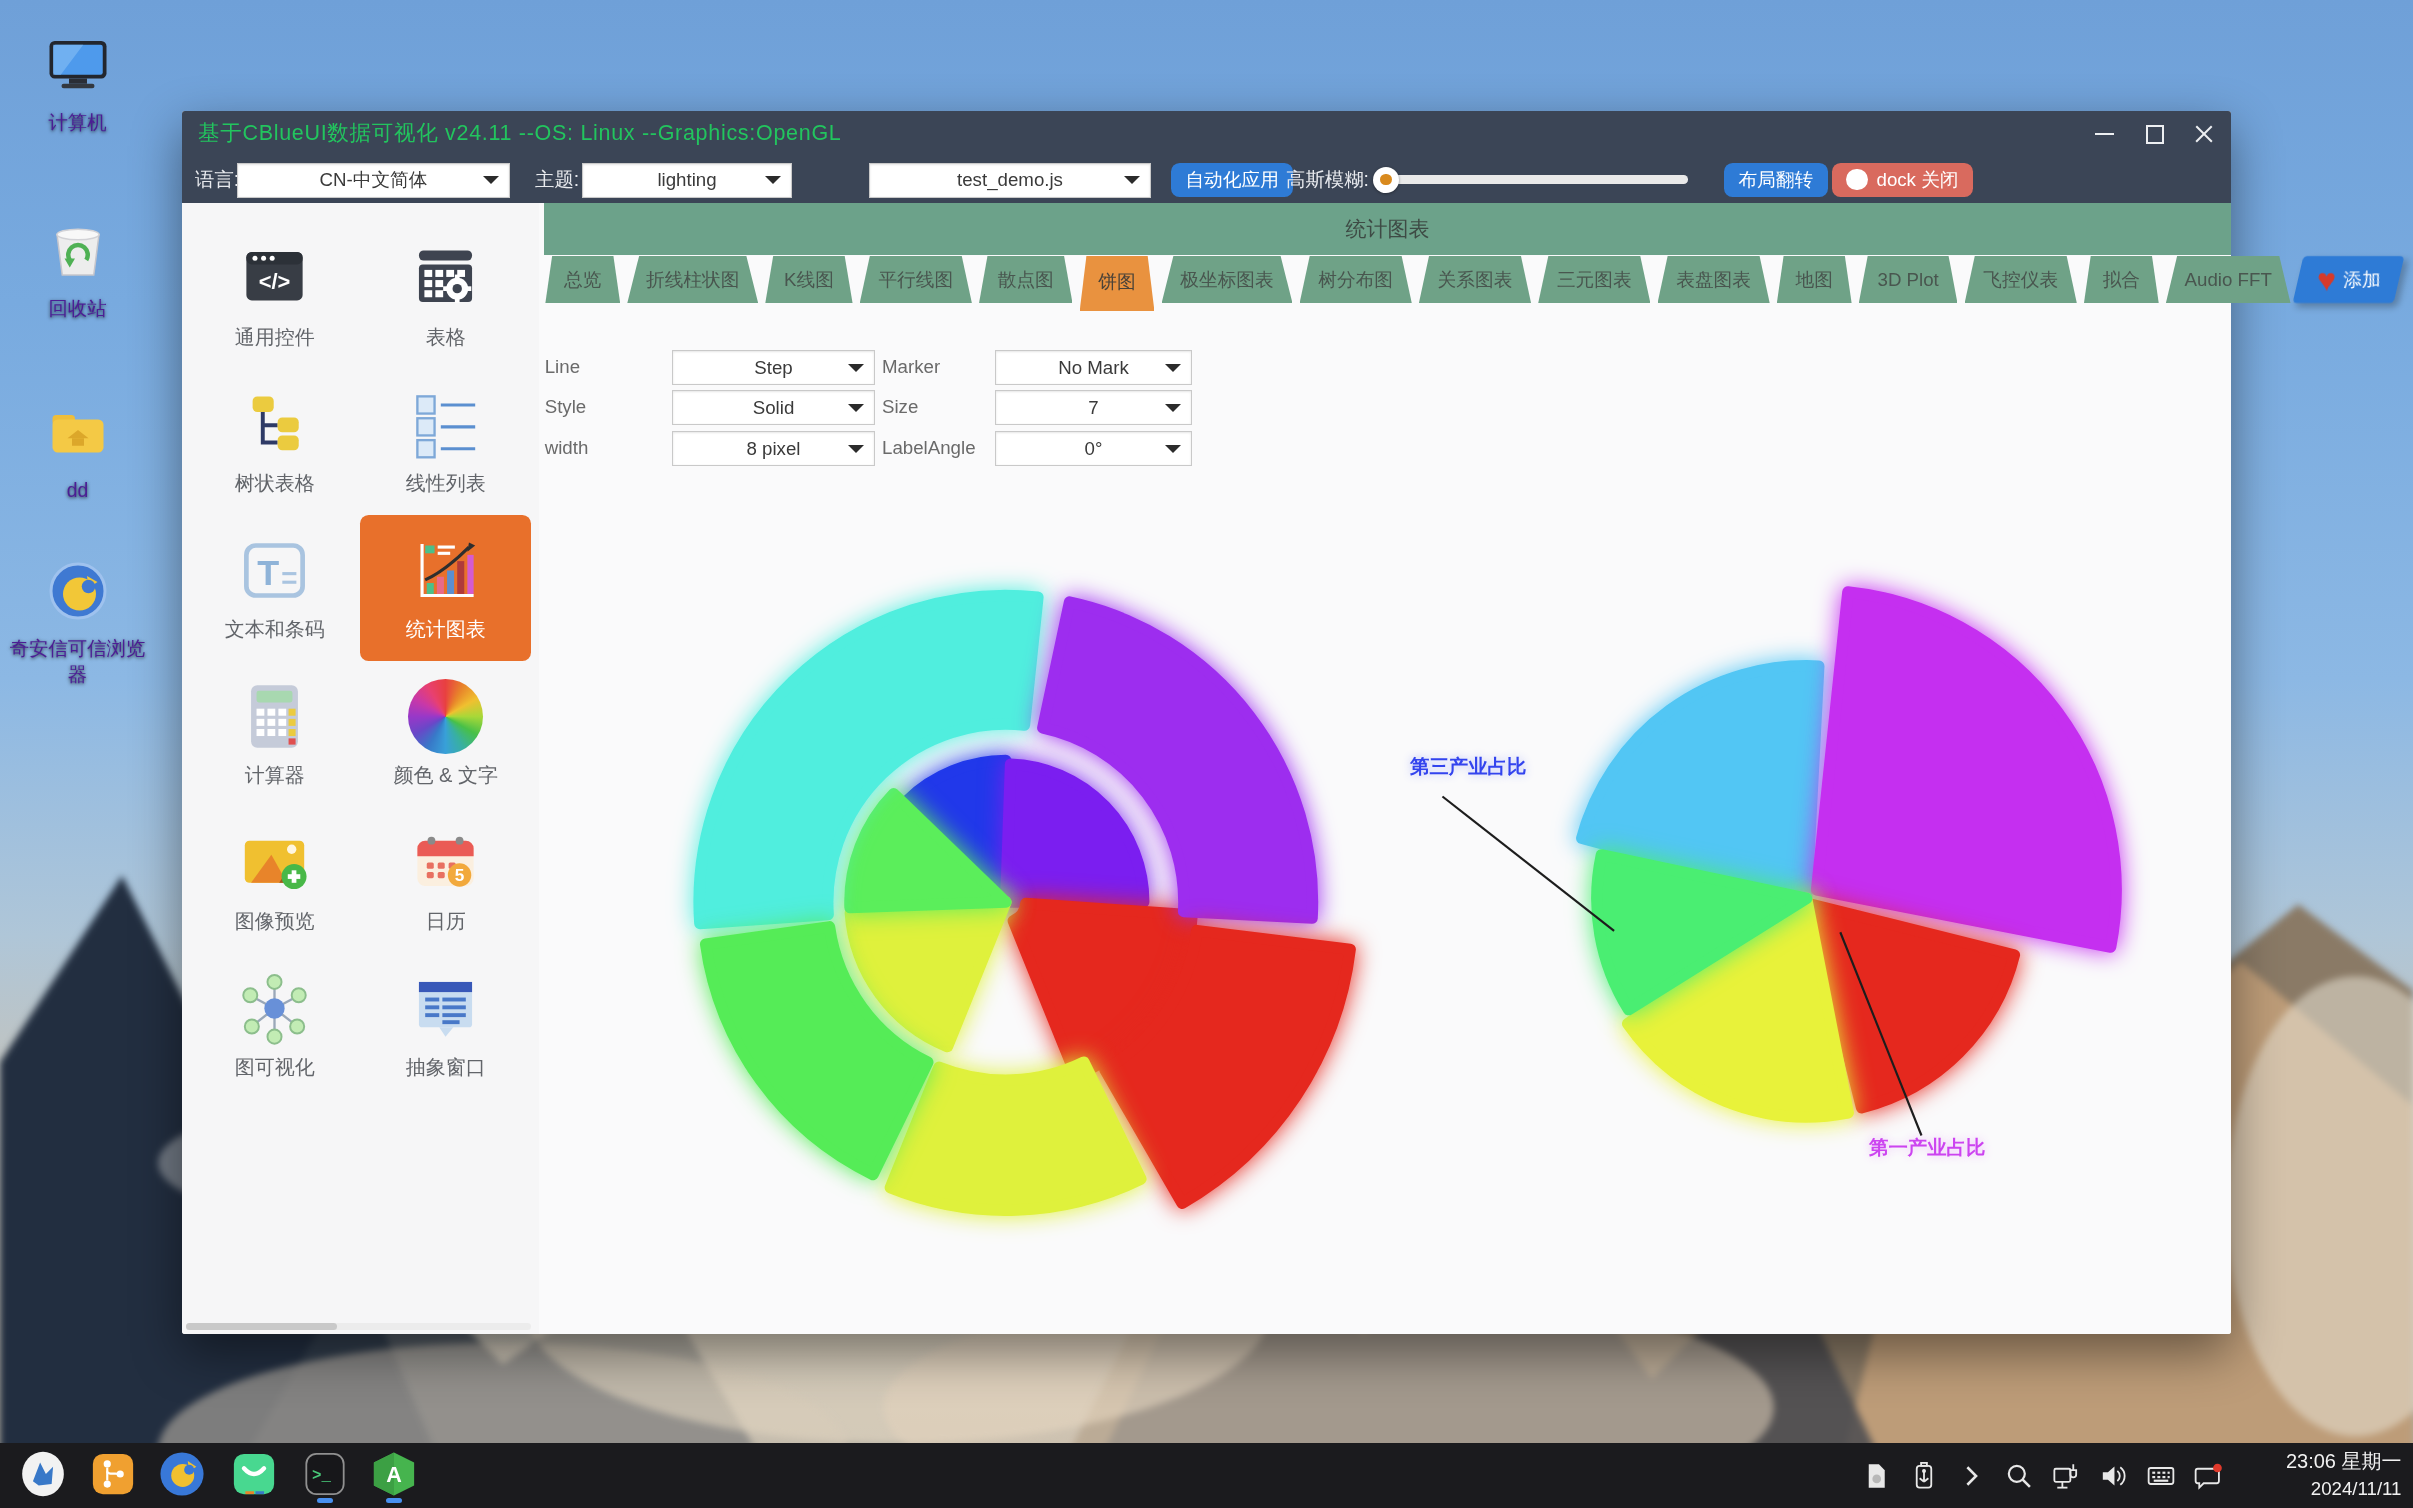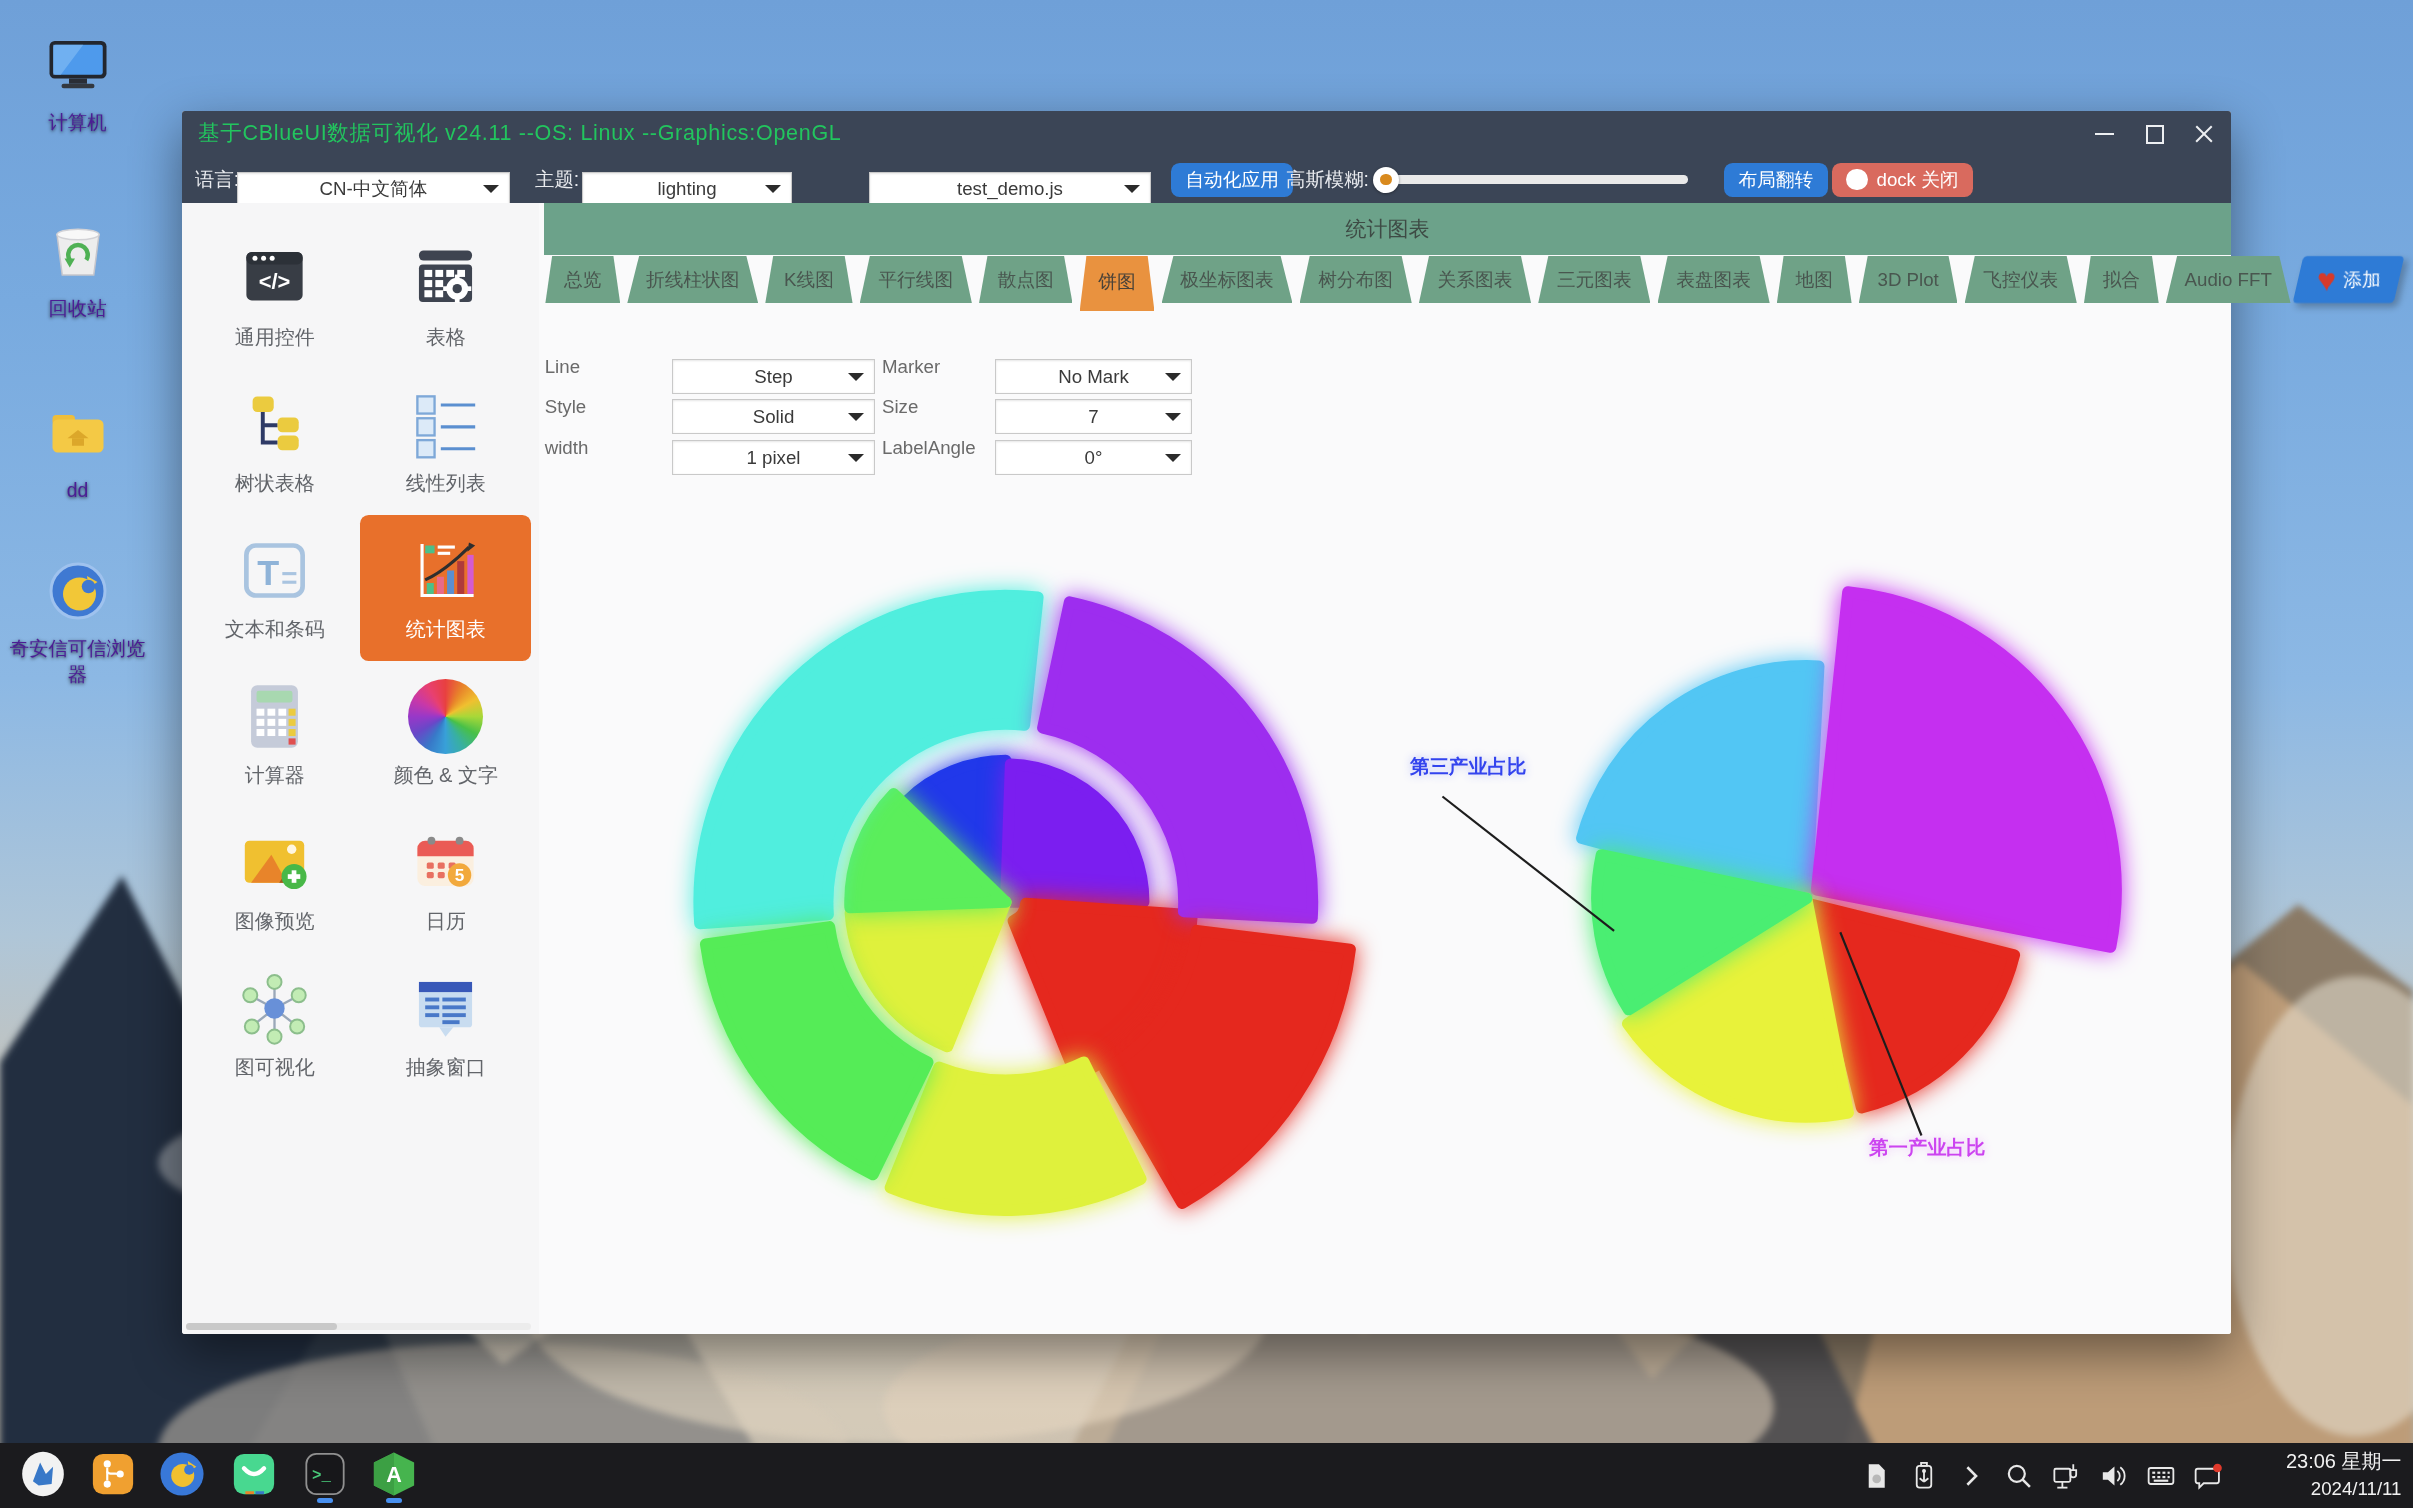--- a/index.html
+++ b/index.html
@@ -21,21 +21,21 @@
   .winbtn{position:absolute;top:10px;width:26px;height:26px;}
   .wb-min{right:113px;} .wb-max{right:63px;} .wb-close{right:13px;}
   .wb-min::after{content:"";position:absolute;left:2.9px;top:12.2px;width:18.7px;height:2.2px;background:#EDEFF2;}
   .wb-max::after{content:"";position:absolute;left:3.6px;top:4.3px;width:14.4px;height:14.4px;border:2.2px solid #EDEFF2;}
   .wb-close::before,.wb-close::after{content:"";position:absolute;left:1.4px;top:11.5px;width:22px;height:2.2px;background:#EDEFF2;}
   .wb-close::before{transform:rotate(45deg);} .wb-close::after{transform:rotate(-45deg);}
   
   #toolbar{position:absolute;left:0;top:45px;right:0;height:47px;background:#3B4556;}
   .tlabel{position:absolute;top:0;height:47px;line-height:47px;color:#E8EAEE;font-size:19.4px;}
   .sel{position:absolute;background:#fff;border:0.7px solid #c9c9c9;box-shadow:inset 0 0.7px 2.2px rgba(0,0,0,.12);
-    display:flex;align-items:center;justify-content:center;font-size:18.7px;color:#3a3a3a;margin-top:9px;}
+    display:flex;align-items:center;justify-content:center;font-size:18.7px;color:#3a3a3a;}
   .sel .caret{position:absolute;right:10px;top:50%;margin-top:-4.3px;width:0;height:0;
     border:8.6px solid transparent;border-top-color:#2b2b2b;border-bottom:none;}
   .tsel{top:6.5px;height:33px;}
   .btn{position:absolute;top:6.5px;height:34px;border-radius:8.6px;display:flex;align-items:center;justify-content:center;
     color:#fff;font-size:18.7px;padding:0 14.4px;box-sizing:border-box;}
   .btn-blue{background:#2E7BD6;}
   .btn-red{background:#D96A5E;}
   .dockdot{width:21.5px;height:21.5px;border-radius:50%;background:#fff;margin-right:8.6px;}
   #slider{position:absolute;left:1194px;top:19.4px;width:312px;height:8.6px;background:#E9E9E9;border-radius:4.3px;}
   #blur-handle{position:absolute;top:-8.6px;width:26px;height:26px;border-radius:50%;background:#fff;
@@ -416,21 +416,21 @@
         </div>
         <div class="clabel" style="left:343px">Size</div>
         <div class="sel csel" style="left:456px;width:195px">
           <span>7</span>
           <span class="caret"></span>
         </div>
       </div>
       <div class="crow" style="top:122px">
         <div class="clabel" style="left:5.7px">width</div>
         <div class="sel csel" style="left:133px;width:201px">
-          <span>1 pixel</span>
+          <span>8 pixel</span>
           <span class="caret"></span>
         </div>
         <div class="clabel" style="left:343px">LabelAngle</div>
         <div class="sel csel" style="left:456px;width:195px">
           <span>0°</span>
           <span class="caret"></span>
         </div>
       </div>
     </div>
 

